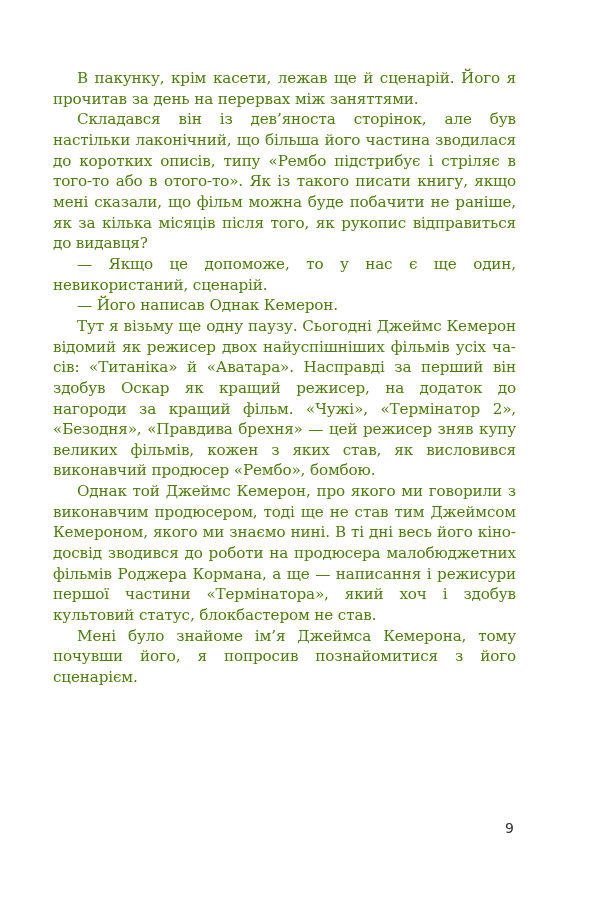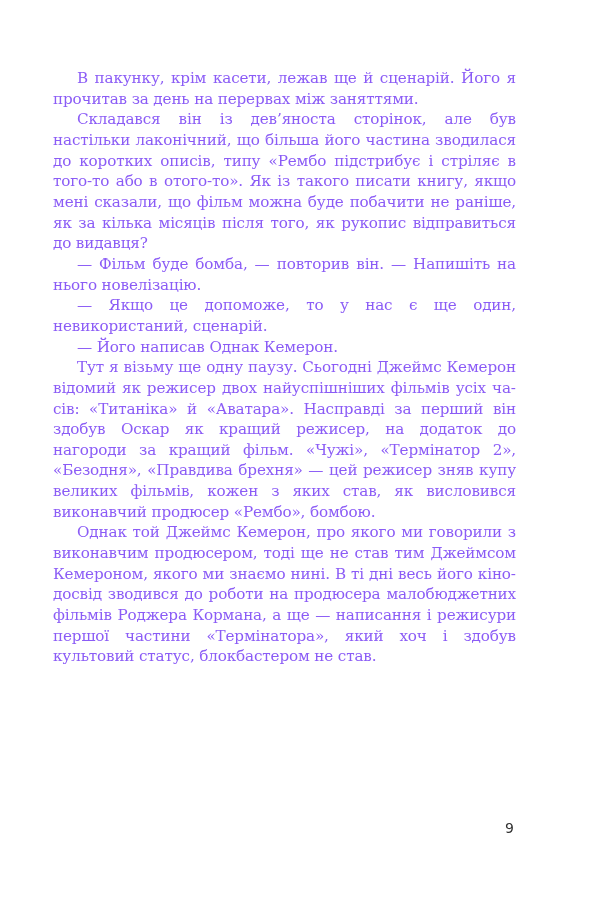--- a/index.html
+++ b/index.html
@@ -14,21 +14,21 @@
       overflow: hidden;
     }
     .page {
       position: absolute;
       left: 53px;
       top: 68px;
       width: 463px;
       font-family: "DejaVu Serif", "Liberation Serif", serif;
       font-size: 15.2px;
       line-height: 20.65px;
-      color: #8b5cf6;
+      color: #4d7c0f;
       letter-spacing: -0.15px;
     }
     .para {
       margin: 0;
       text-align: justify;
       text-indent: 24px;
       hyphens: manual;
     }
     .page-number {
       position: absolute;
@@ -38,20 +38,20 @@
       font-size: 14px;
       color: #333333;
     }
   </style>
 </head>
 <body>
 
 <div class="page">
   <p class="para">В пакунку, крім касети, лежав ще й сценарій. Його я про­читав за день на перервах між заняттями.</p>
   <p class="para">Складався він із дев’яноста сторінок, але був настільки лаконічний, що більша його частина зводилася до коротких описів, типу «Рембо підстрибує і стріляє в того-то або в ото­го-то». Як із такого писати книгу, якщо мені сказали, що фільм можна буде побачити не раніше, як за кілька місяців після того, як рукопис відправиться до видавця?</p>
-  <p class="para">— Фільм буде бомба, — повторив він. — Напишіть на нього новелізацію.</p>
   <p class="para">— Якщо це допоможе, то у нас є ще один, невикориста­ний, сценарій.</p>
   <p class="para">— Його написав Однак Кемерон.</p>
   <p class="para">Тут я візьму ще одну паузу. Сьогодні Джеймс Кемерон відомий як режисер двох найуспішніших фільмів усіх ча­сів: «Титаніка» й «Аватара». Насправді за перший він здо­був Оскар як кращий режисер, на додаток до нагороди за кращий фільм. «Чужі», «Термінатор 2», «Безодня», «Прав­дива брехня» — цей режисер зняв купу великих фільмів, кожен з яких став, як висловився виконавчий продюсер «Рембо», бомбою.</p>
   <p class="para">Однак той Джеймс Кемерон, про якого ми говорили з виконавчим продюсером, тоді ще не став тим Джеймсом Кемероном, якого ми знаємо нині. В ті дні весь його кіно­досвід зводився до роботи на продюсера малобюджетних фільмів Роджера Кормана, а ще — написання і режисури першої частини «Термінатора», який хоч і здобув культовий статус, блокбастером не став.</p>
+  <p class="para">Мені було знайоме ім’я Джеймса Кемерона, тому почув­ши його, я попросив познайомитися з його сценарієм.</p>
 </div>
 
 <div class="page-number">9</div>
 
 </body></html>

